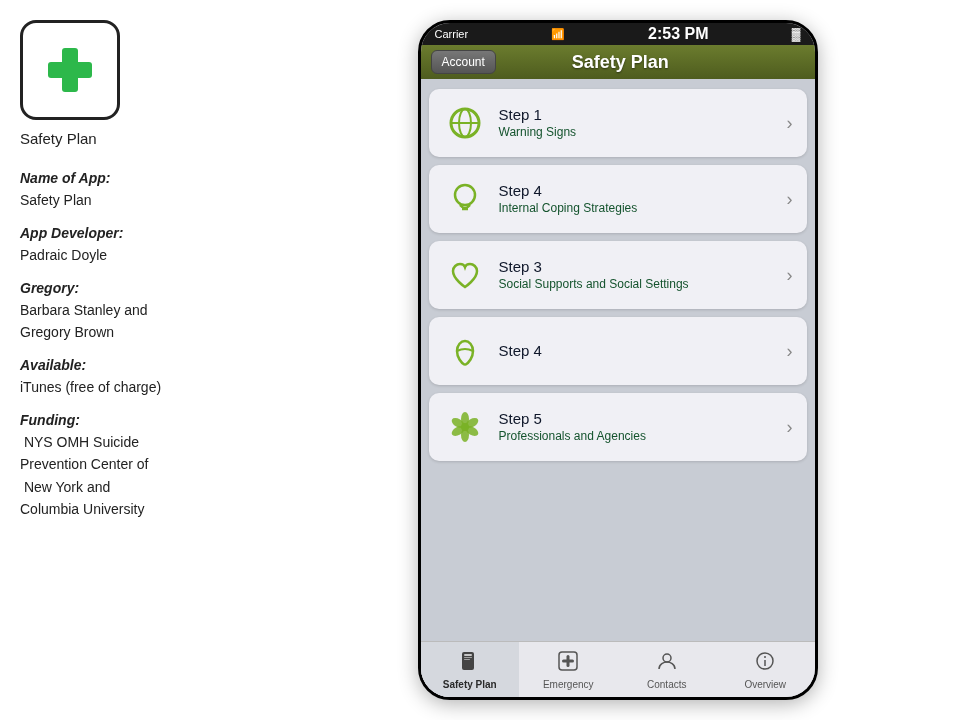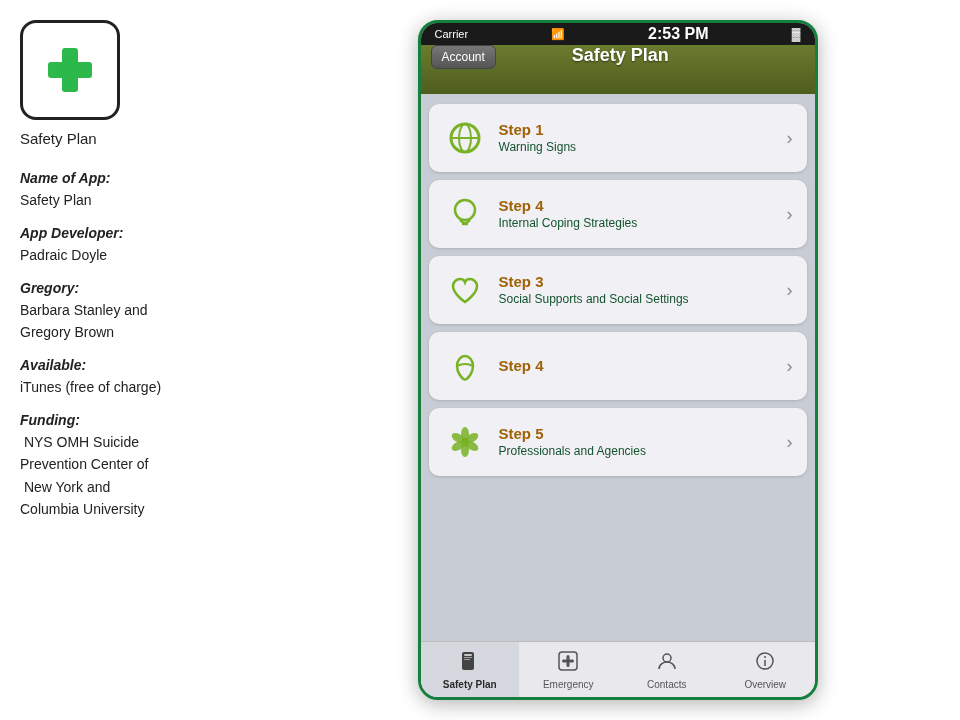--- a/index.html
+++ b/index.html
@@ -63,22 +63,22 @@
       align-items: center;
       justify-content: center;
       background: #fff;
       padding: 10px;
     }
 
     .phone {
       width: 400px;
       height: 680px;
       background: #d0d0d5;
-      border-radius: 20px;
-      border: 3px solid #15803d;
+      border-radius: 32px;
+      border: 3px solid #000000;
       overflow: hidden;
       display: flex;
       flex-direction: column;
       box-shadow: 0 4px 20px rgba(0,0,0,0.3);
       position: relative;
     }
 
     
     .status-bar {
       background: #1a1a1a;
@@ -92,23 +92,23 @@
       height: 22px;
     }
 
     .status-bar .carrier { font-size: 11px; }
     .status-bar .time { font-weight: 600; font-size: 16px; }
 
     
     .nav-bar {
       background: linear-gradient(to bottom, #6b7c2e, #4e5c1e);
       display: flex;
-      align-items: flex-start;
+      align-items: center;
       padding: 0 10px;
-      height: 49px;
+      height: 34px;
       flex-shrink: 0;
     }
 
     .nav-account-btn {
       background: linear-gradient(to bottom, #777, #555);
       border: 1px solid #444;
       border-radius: 6px;
       color: #fff;
       font-size: 12px;
       padding: 4px 10px;
@@ -160,22 +160,22 @@
       width: 36px;
       height: 36px;
     }
 
     .step-text {
       flex: 1;
     }
 
     .step-title {
       font-size: 15px;
-      font-weight: 700;
-      color: #a16207;
+      font-weight: 400;
+      color: #0f172a;
       margin-bottom: 2px;
     }
 
     .step-subtitle {
       font-size: 12px;
       color: #14532d;
       line-height: 1.3;
     }
 
     .step-chevron {

